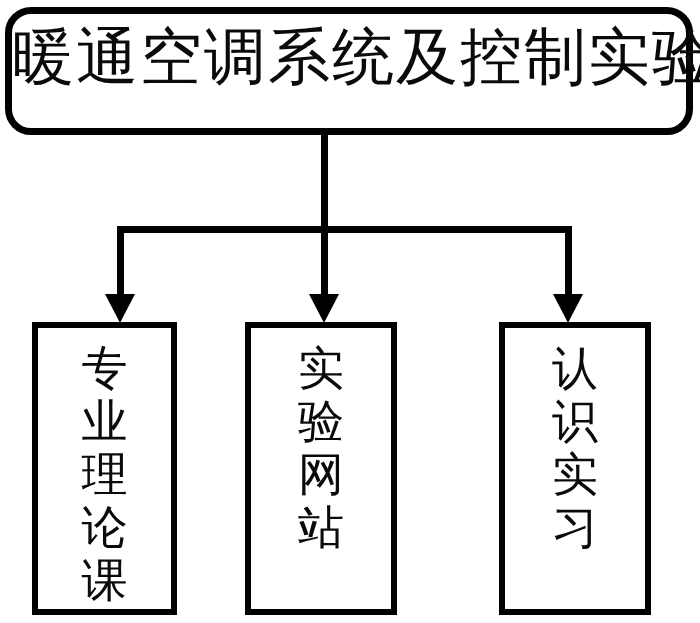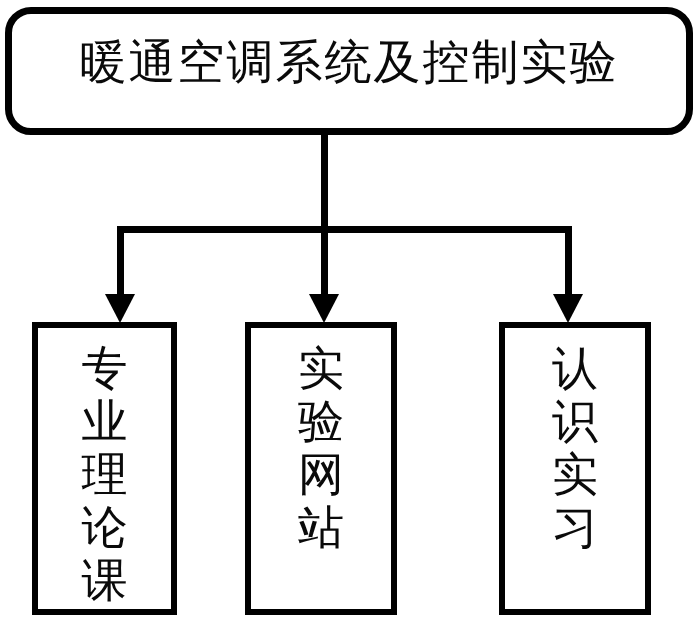--- a/index.html
+++ b/index.html
@@ -29,26 +29,26 @@
     border: 7px solid #000000;
     border-radius: 26px;
     background: #ffffff;
   }
   .root-label {
     position: absolute;
     left: 0;
     right: 0;
     top: 20px;
     text-align: center;
-    font-size: 47px;
+    font-size: 62px;
     line-height: 56px;
     letter-spacing: 2px;
     color: #0a0a0a;
     white-space: nowrap;
-    font-family: Liberation Sans, sans-serif;
+    font-family: Liberation Mono, monospace;
   }
 
   
   .conn {
     position: absolute;
     background: #000000;
   }
   .conn-v-stem {
     left: 321px;
     top: 133px;

